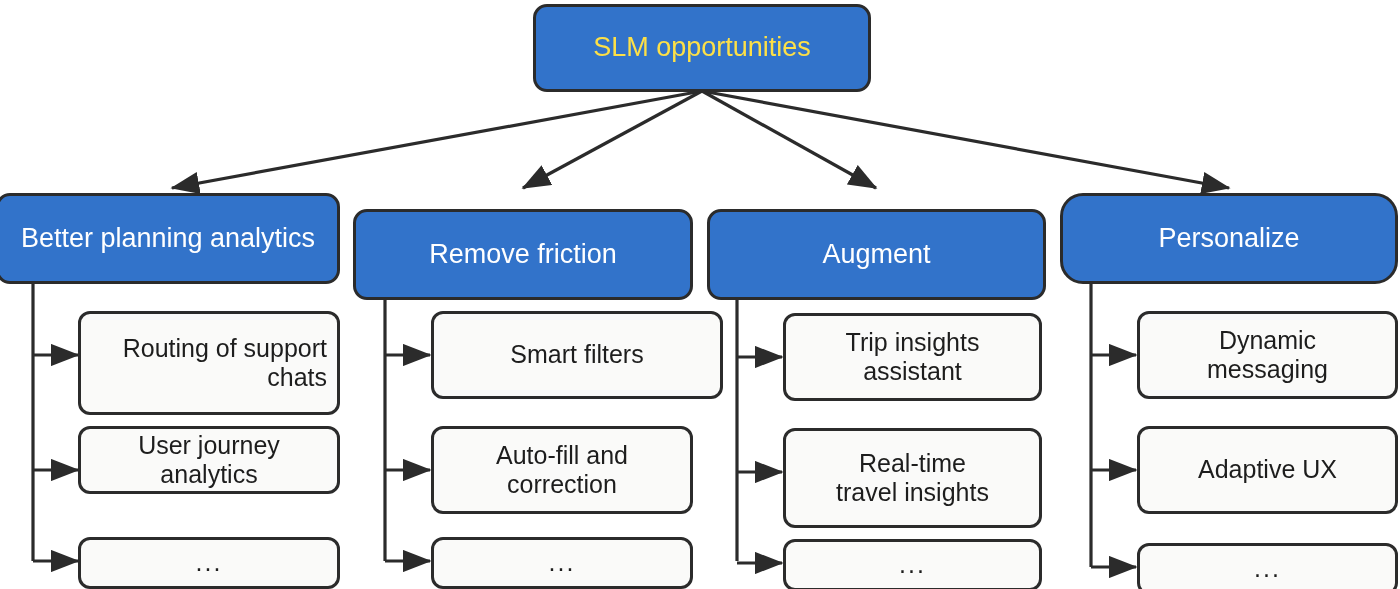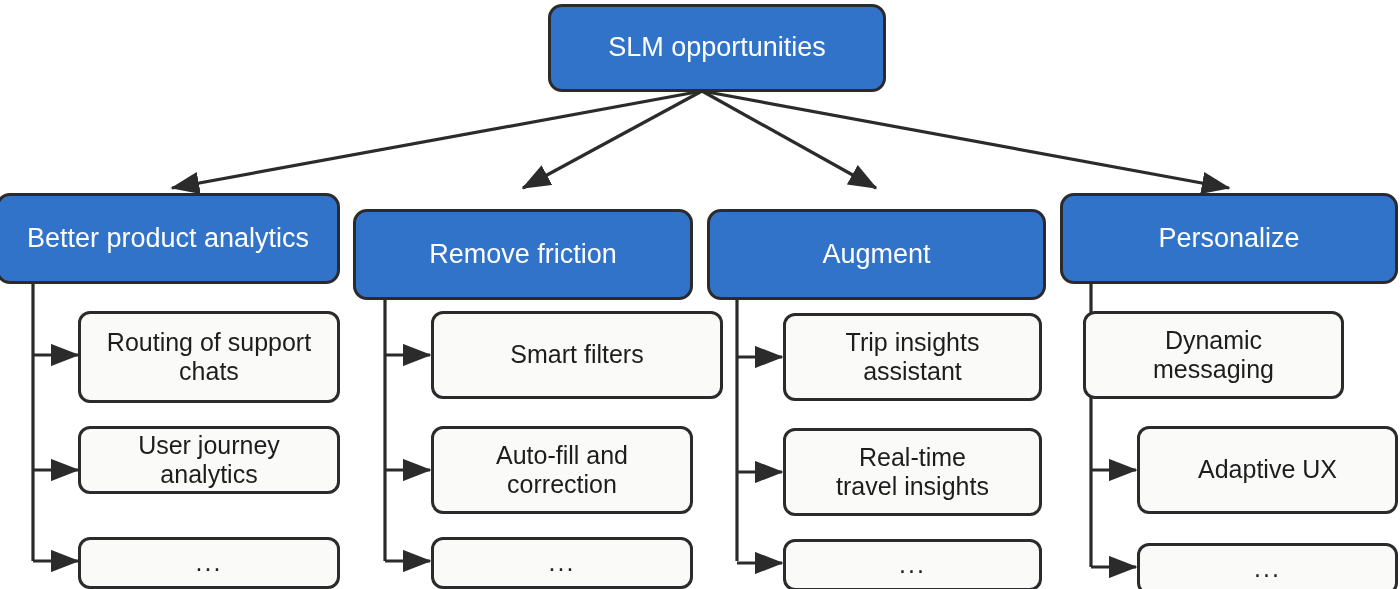--- a/index.html
+++ b/index.html
@@ -30,23 +30,22 @@
     align-items: center;
     justify-content: center;
     text-align: center;
     line-height: 1.18;
     z-index: 2;
   }
   .node-root {
     background: #3273ca;
     border: 3px solid #2b2b2b;
     border-radius: 14px;
-    color: #ffffff;
+    color: #fde047;
     font-size: 27px;
-    margin-left: 15px;
   }
   .node-cat {
     background: #3273ca;
     border: 3px solid #2b2b2b;
     border-radius: 14px;
     color: #ffffff;
     font-size: 27px;
   }
   .node-leaf {
     background: #fafaf9;
@@ -112,36 +111,36 @@
       <path d="M1091,470 L1136,470" marker-end="url(#arrowhead)"></path>
       <path d="M1091,567 L1136,567" marker-end="url(#arrowhead)"></path>
     </g>
   </svg>
 
   <div class="node node-root" style="left:533px; top:4px; width:338px; height:88px;">
     <span class="node-label">SLM opportunities</span>
   </div>
 
   <div class="node node-cat" style="left:-4px; top:193px; width:344px; height:91px;">
-    <span class="node-label">Better product analytics</span>
+    <span class="node-label">Better planning analytics</span>
   </div>
 
   <div class="node node-cat" style="left:353px; top:193px; width:340px; height:91px;margin-top:16px;">
     <span class="node-label">Remove friction</span>
   </div>
 
   <div class="node node-cat" style="left:707px; top:193px; width:339px; height:91px;margin-top:16px;">
     <span class="node-label">Augment</span>
   </div>
 
-  <div class="node node-cat" style="left:1060px; top:193px; width:338px; height:91px;">
+  <div class="node node-cat" style="left:1060px; top:193px; width:338px; height:91px;border-radius:23px;">
     <span class="node-label">Personalize</span>
   </div>
 
-  <div class="node node-leaf" style="left:78px; top:311px; width:262px; height:92px;">
+  <div class="node node-leaf" style="left:78px; top:311px; width:262px; height:104px;text-align:right;">
     <span class="node-label">Routing of support
 chats</span>
   </div>
   <div class="node node-leaf" style="left:78px; top:426px; width:262px; height:68px;">
     <span class="node-label">User journey
 analytics</span>
   </div>
   <div class="node node-leaf ellipsis" style="left:78px; top:537px; width:262px; height:52px;">
     <span class="node-label">...</span>
   </div>
@@ -154,29 +153,29 @@
 correction</span>
   </div>
   <div class="node node-leaf ellipsis" style="left:431px; top:537px; width:262px; height:52px;">
     <span class="node-label">...</span>
   </div>
 
   <div class="node node-leaf" style="left:783px; top:313px; width:259px; height:88px;">
     <span class="node-label">Trip insights
 assistant</span>
   </div>
-  <div class="node node-leaf" style="left:783px; top:428px; width:259px; height:88px;">
+  <div class="node node-leaf" style="left:783px; top:428px; width:259px; height:100px;">
     <span class="node-label">Real-time
 travel insights</span>
   </div>
   <div class="node node-leaf ellipsis" style="left:783px; top:539px; width:259px; height:52px;">
     <span class="node-label">...</span>
   </div>
 
-  <div class="node node-leaf" style="left:1083px; top:311px; width:261px; height:88px;">
+  <div class="node node-leaf" style="left:1137px; top:311px; width:261px; height:88px;">
     <span class="node-label">Dynamic
 messaging</span>
   </div>
   <div class="node node-leaf" style="left:1137px; top:426px; width:261px; height:88px;">
     <span class="node-label">Adaptive UX</span>
   </div>
   <div class="node node-leaf ellipsis" style="left:1137px; top:543px; width:261px; height:52px;">
     <span class="node-label">...</span>
   </div>
 

